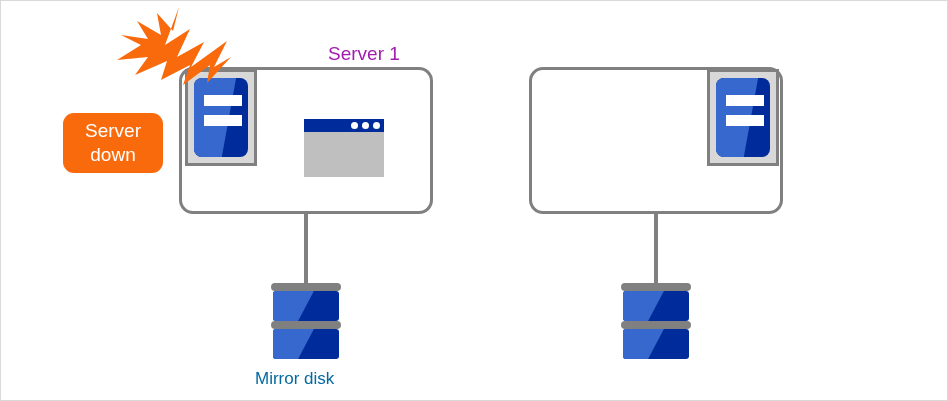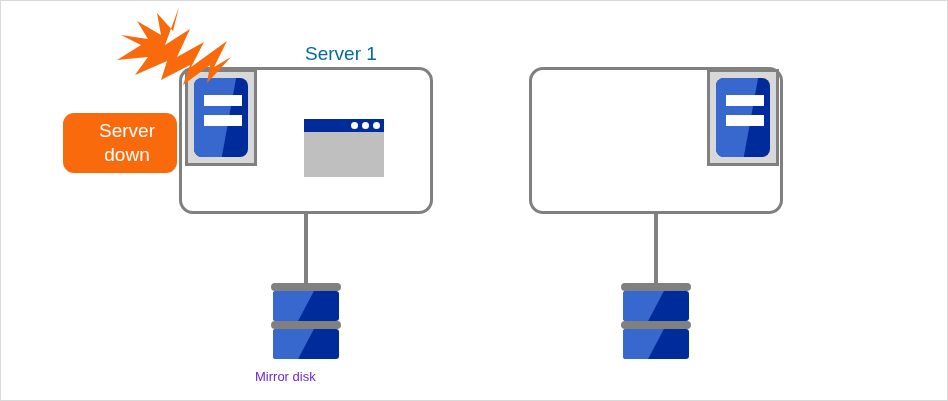--- a/index.html
+++ b/index.html
@@ -28,23 +28,24 @@
     border-radius: 14px;
     background: #ffffff;
   }
   #server1-box { left: 178px; top: 66px;  width: 254px; height: 147px; }
   #server2-box { left: 528px; top: 66px;  width: 254px; height: 147px; }
 
   
   .box-title {
     position: absolute;
     font-size: 19px;
-    color: #0369a1;
+    color: #a21caf;
     white-space: nowrap;
     letter-spacing: 0px;
+    margin-left: 23px;
   }
   #server1-title { left: 304px; top: 42px; }
   #server2-title { left: 574px; top: 42px; }
 
   
   .server-icon {
     position: absolute;
     box-sizing: border-box;
     background: #d8d8d8;
     border: 3px solid #808080;
@@ -166,22 +167,22 @@
     left: 0; top: 0; bottom: 0;
     width: 100%;
     background: #3668ce;
     clip-path: polygon(0% 0%, 62% 0%, 38% 100%, 0% 100%);
   }
 
   #disk1-label {
     position: absolute;
     left: 254px;
     top: 368px;
-    font-size: 13px;
-    color: #6d28d9;
+    font-size: 17px;
+    color: #0369a1;
     white-space: nowrap;
   }
 
   
   #lightning {
     position: absolute;
     left: 110px;
     top: 4px;
     width: 120px;
     height: 112px;
@@ -197,21 +198,20 @@
     background: #f96a0c;
     border-radius: 11px;
     color: #ffffff;
     font-size: 19px;
     line-height: 24px;
     display: flex;
     flex-direction: column;
     align-items: center;
     justify-content: center;
     text-align: center;
-    padding-left: 14px;
   }
 </style>
 </head>
 <body>
 
 <div id="canvas">
 
   <div class="box-title" id="server1-title">Server 1</div>
 
   <div class="server-box" id="server1-box"></div>

